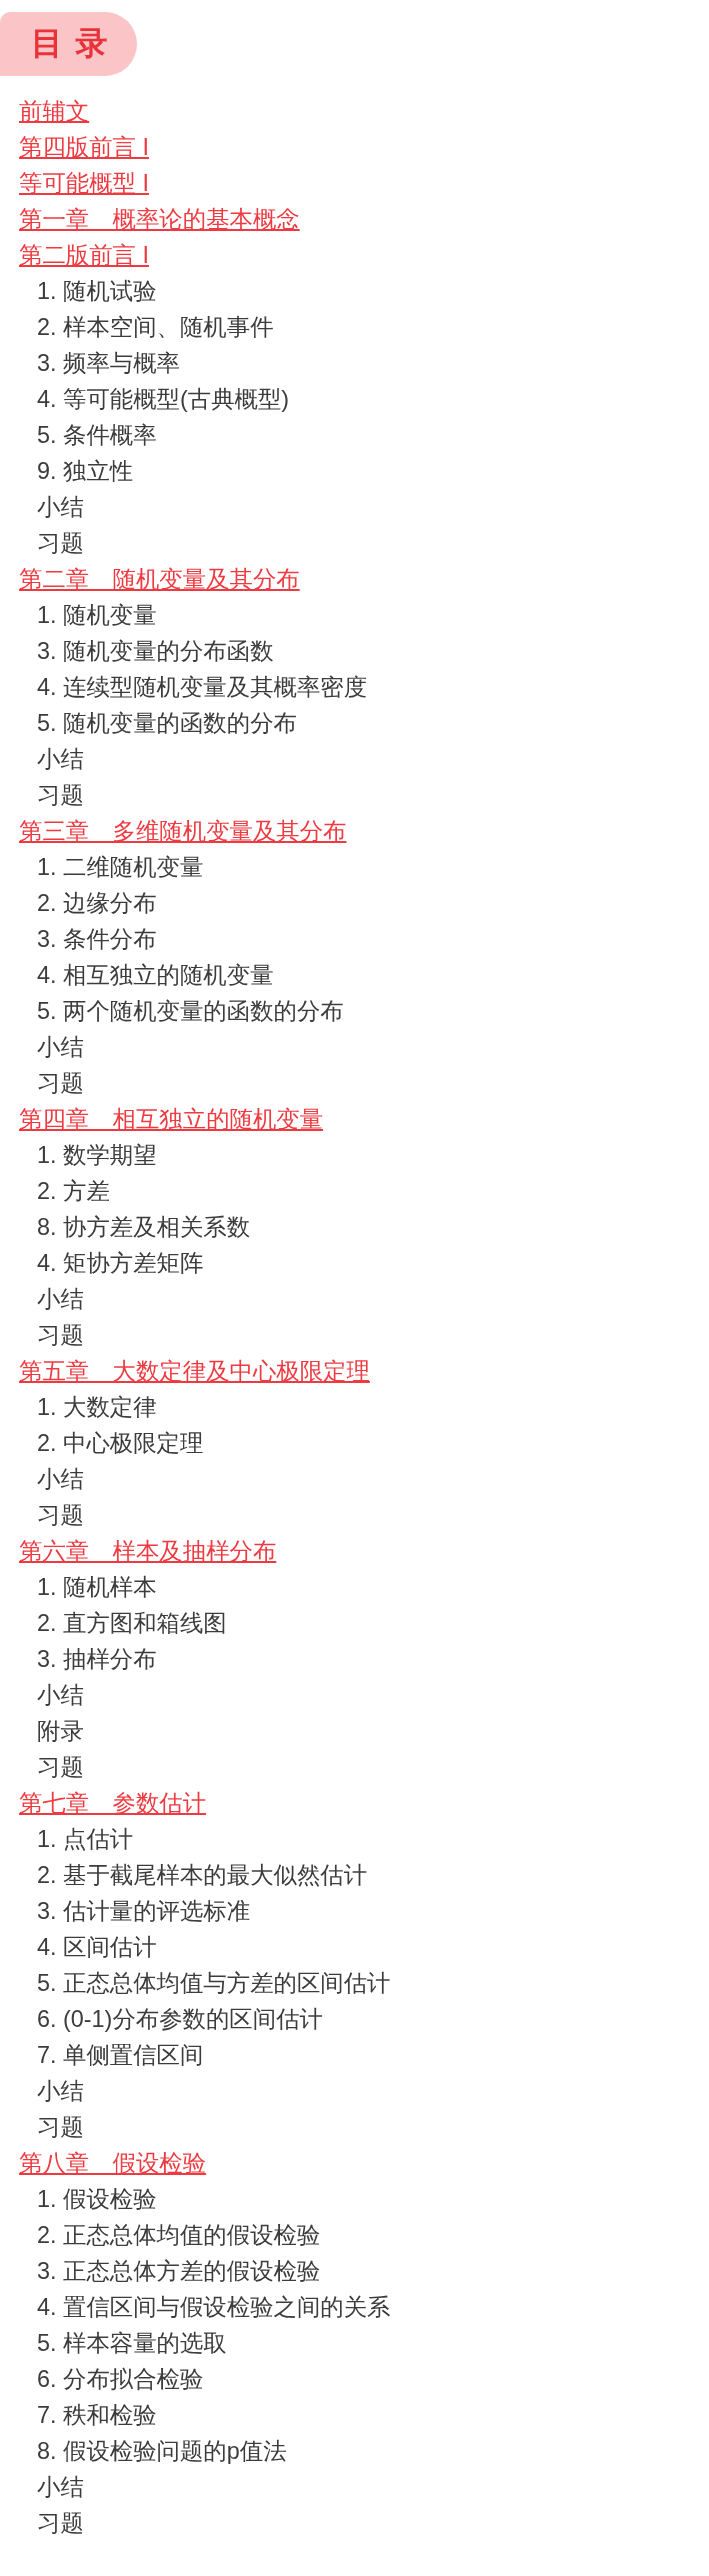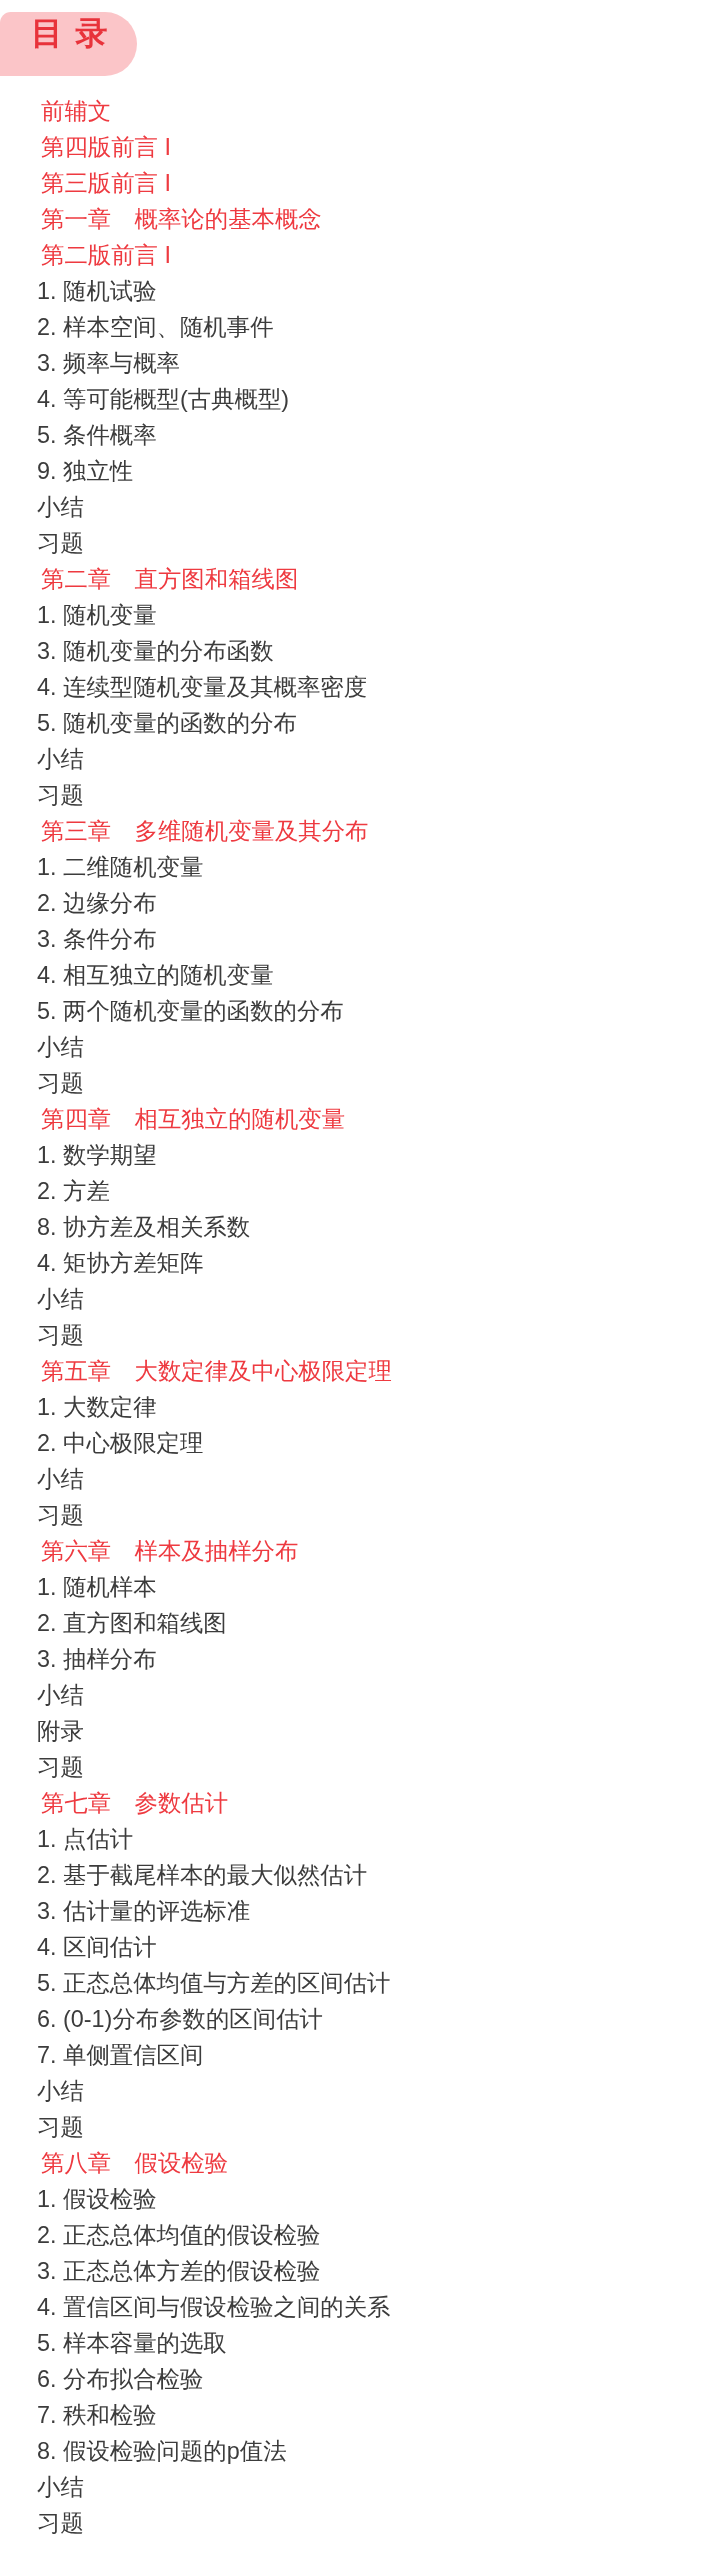--- a/index.html
+++ b/index.html
@@ -21,21 +21,21 @@
   }
   .header-pill{
     position:absolute;
     top:11.7px;
     left:0;
     width:137px;
     height:64px;
     background:var(--pill-pink);
     border-radius:10.8px 32px 32px 0;
     display:flex;
-    align-items:flex-start;
+    align-items:center;
   }
   .header-pill .title{
     padding-left:31px;
     font-size:32px;
     font-weight:700;
     letter-spacing:1.8px;
     color:var(--pill-text);
     white-space:nowrap;
   }
   .toc-list{
@@ -46,52 +46,53 @@
   }
   .row{
     height:36px;
     line-height:36px;
     font-size:23.4px;
     white-space:nowrap;
     overflow:hidden;
   }
   .row.front-matter,
   .row.chapter{
-    padding-left:41px;
+    padding-left:19px;
     color:var(--accent-red);
     cursor:pointer;
+    text-decoration:underline;
   }
   .row.section{
     padding-left:37px;
     color:var(--body-text);
     cursor:pointer;
   }
 </style>
 </head>
 <body>
 
 <div class="header-pill">
   <span class="title">目 录</span>
 </div>
 
 <nav class="toc-list" id="toc-list">
     <div class="row front-matter">前辅文</div>
     <div class="row front-matter">第四版前言 I</div>
-    <div class="row front-matter">第三版前言 I</div>
+    <div class="row front-matter">等可能概型 I</div>
     <div class="row chapter">第一章　概率论的基本概念</div>
     <div class="row front-matter">第二版前言 I</div>
     <div class="row section">1. 随机试验</div>
     <div class="row section">2. 样本空间、随机事件</div>
     <div class="row section">3. 频率与概率</div>
     <div class="row section">4. 等可能概型(古典概型)</div>
     <div class="row section">5. 条件概率</div>
     <div class="row section">9. 独立性</div>
     <div class="row section">小结</div>
     <div class="row section">习题</div>
-    <div class="row chapter">第二章　直方图和箱线图</div>
+    <div class="row chapter">第二章　随机变量及其分布</div>
     <div class="row section">1. 随机变量</div>
     <div class="row section">3. 随机变量的分布函数</div>
     <div class="row section">4. 连续型随机变量及其概率密度</div>
     <div class="row section">5. 随机变量的函数的分布</div>
     <div class="row section">小结</div>
     <div class="row section">习题</div>
     <div class="row chapter">第三章　多维随机变量及其分布</div>
     <div class="row section">1. 二维随机变量</div>
     <div class="row section">2. 边缘分布</div>
     <div class="row section">3. 条件分布</div>

